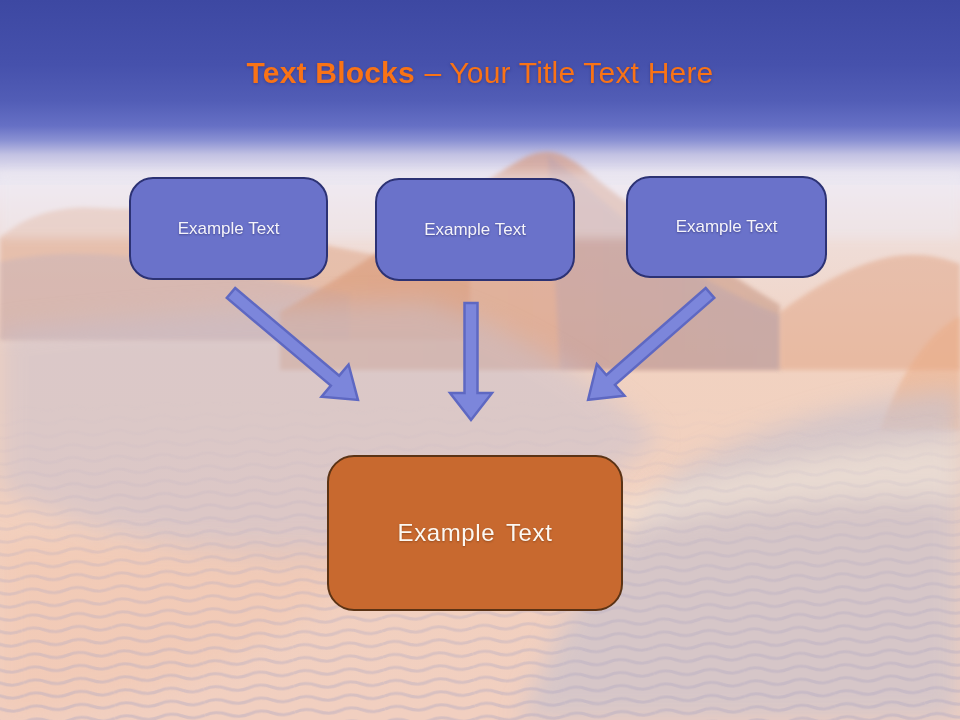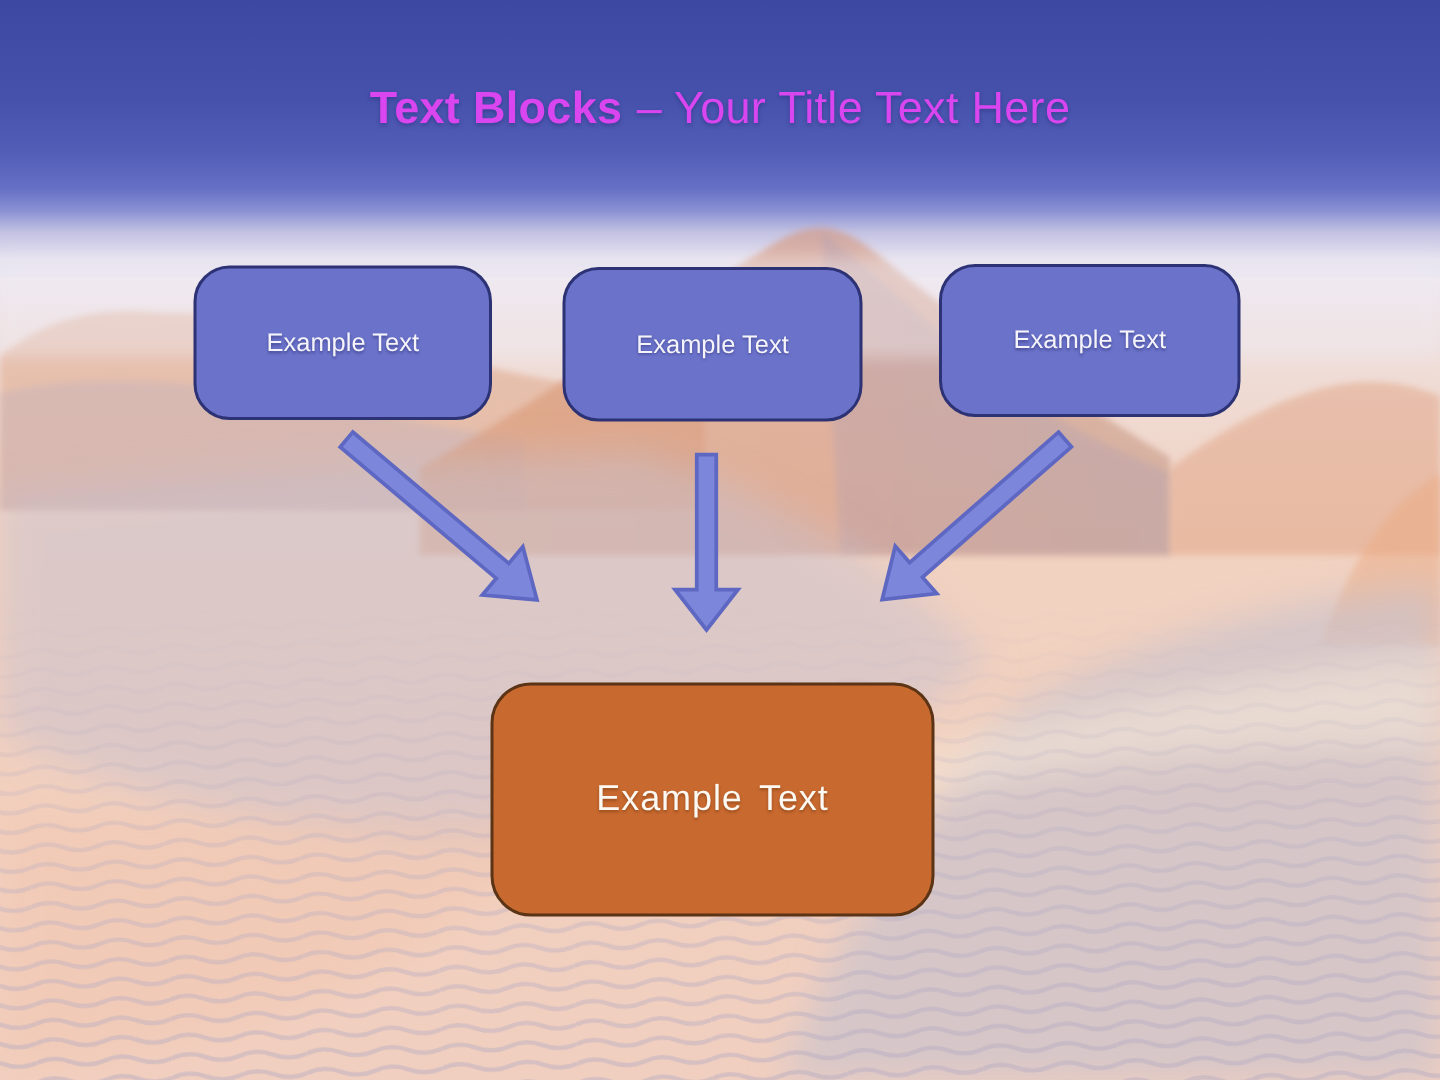--- a/index.html
+++ b/index.html
@@ -5,21 +5,21 @@
   html,body { margin:0; padding:0; background:#222; }
   .slide {
     position:relative; width:960px; height:720px; overflow:hidden;
     font-family:"Liberation Sans", sans-serif;
     -webkit-font-smoothing:antialiased;
   }
   .bg { position:absolute; left:0; top:0; width:960px; height:720px; display:block; }
 
   .title {
     position:absolute; left:0; top:50px; width:960px; margin:0;
-    text-align:center; color:#d946ef; font-size:30px; line-height:46px;
+    text-align:center; color:#f97316; font-size:30px; line-height:46px;
     font-weight:400; letter-spacing:0.2px;
     text-shadow:0 1px 3px rgba(25,25,90,0.35);
     z-index:3;
   }
   .title .title-bold { font-weight:700; }
   .title .title-rest { margin-left:0.32em; }
 
   .arrow-layer { position:absolute; left:0; top:0; width:960px; height:720px; z-index:1; }
   .arrow { stroke:#5E68C2; stroke-width:2.5; stroke-linejoin:miter; }
 

